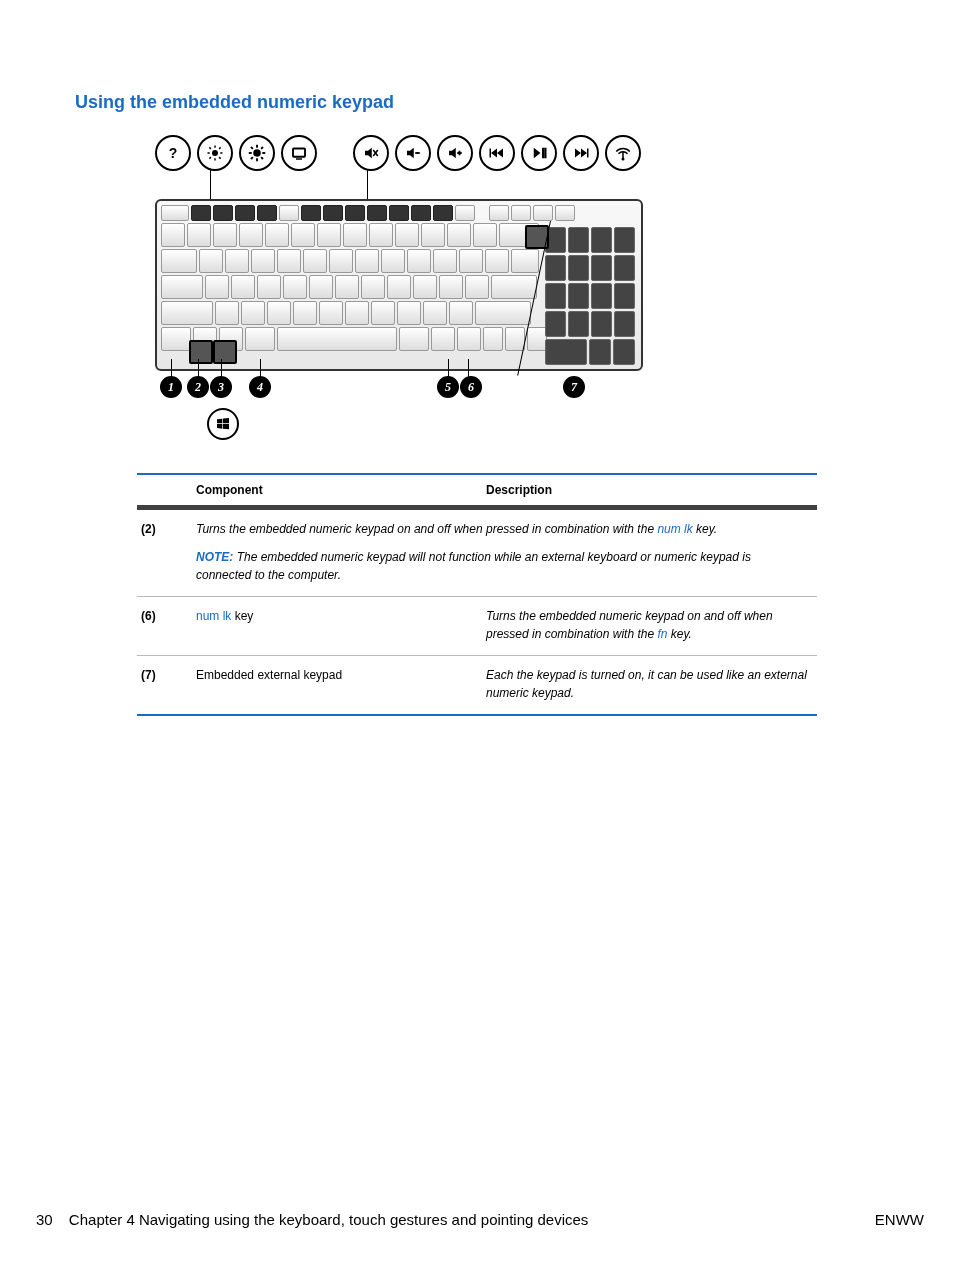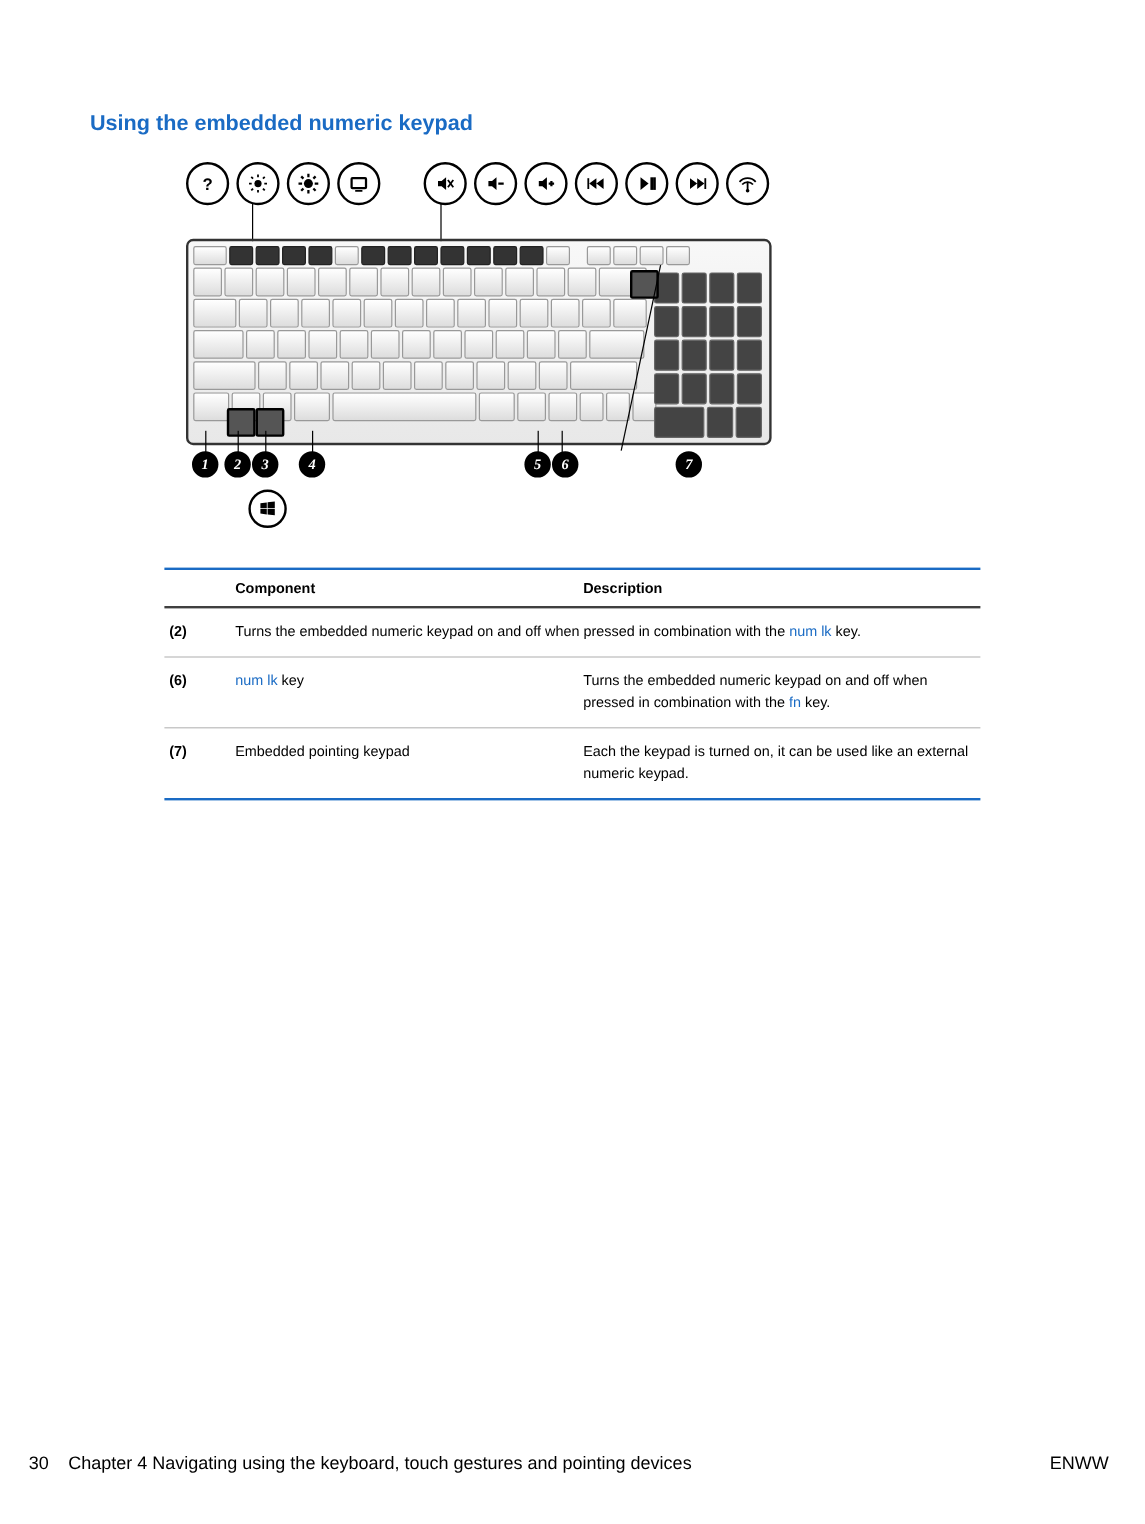--- a/index.html
+++ b/index.html
@@ -89,45 +89,45 @@
   .lead { position:absolute; background:#000; }
 
   
   .tbl {
     margin: 0 62px 0 62px;
     border-top: 2px solid #1a6bc4;
     border-bottom: 2px solid #1a6bc4;
   }
   .thead {
     display:flex;
-    border-bottom:2px solid #404040;
+    border-bottom:5px solid #404040;
     font-weight:bold;
     font-size:12px;
     padding:8px 0;
   }
   .trow {
     display:flex;
     border-bottom:1px solid #bbb;
     padding:10px 0 12px 0;
     font-size:12px;
     line-height:1.5;
   }
   .trow:last-child { border-bottom:none; }
   .c-num { width:55px; padding-left:4px; font-weight:bold; }
   .c-comp { width:290px; }
   .c-desc { flex:1; padding-right:8px; }
   .link { color:#1a6bc4; }
   .note-label { color:#1a6bc4; font-weight:bold; }
-  .para { margin-bottom:10px; }
+  .para { margin-bottom:10px;font-style:italic; }
   .para:last-child { margin-bottom:0; }
 
   .footer {
     position:absolute;
     bottom:42px;
-    left:24px; right:30px;
+    left:36px; right:30px;
     display:flex;
     justify-content:space-between;
     font-size:15px;
   }
   .footer .pn { font-weight:normal; }
   .footer .lbl { margin-left:12px; }
 </style>
 </head>
 <body>
 
@@ -388,34 +388,35 @@
     <div class="thead">
       <div class="c-num"></div>
       <div class="c-comp">Component</div>
       <div class="c-desc">Description</div>
     </div>
 
     <div class="trow">
       <div class="c-num">(2)</div>
       <div class="c-desc">
         <div class="para"><span>Turns the embedded numeric keypad on and off when pressed in combination with the </span><span class="link">num lk</span><span> key.</span></div>
+        <div class="para"><span class="note-label">NOTE:</span><span>   The embedded numeric keypad will not function while an external keyboard or numeric keypad is connected to the computer.</span></div>
       </div>
     </div>
 
     <div class="trow">
       <div class="c-num">(6)</div>
       <div class="c-comp"><span class="link">num lk</span><span> key</span></div>
       <div class="c-desc">
         <div class="para"><span>Turns the embedded numeric keypad on and off when pressed in combination with the </span><span class="link">fn</span><span> key.</span></div>
       </div>
     </div>
 
     <div class="trow">
       <div class="c-num">(7)</div>
-      <div class="c-comp"><span>Embedded pointing keypad</span></div>
+      <div class="c-comp"><span>Embedded external keypad</span></div>
       <div class="c-desc">
         <div class="para"><span>Each the keypad is turned on, it can be used like an external numeric keypad.</span></div>
       </div>
     </div>
   </div>
 </div>
 
 <div class="footer">
   <div>
     <span class="pn">30</span>

